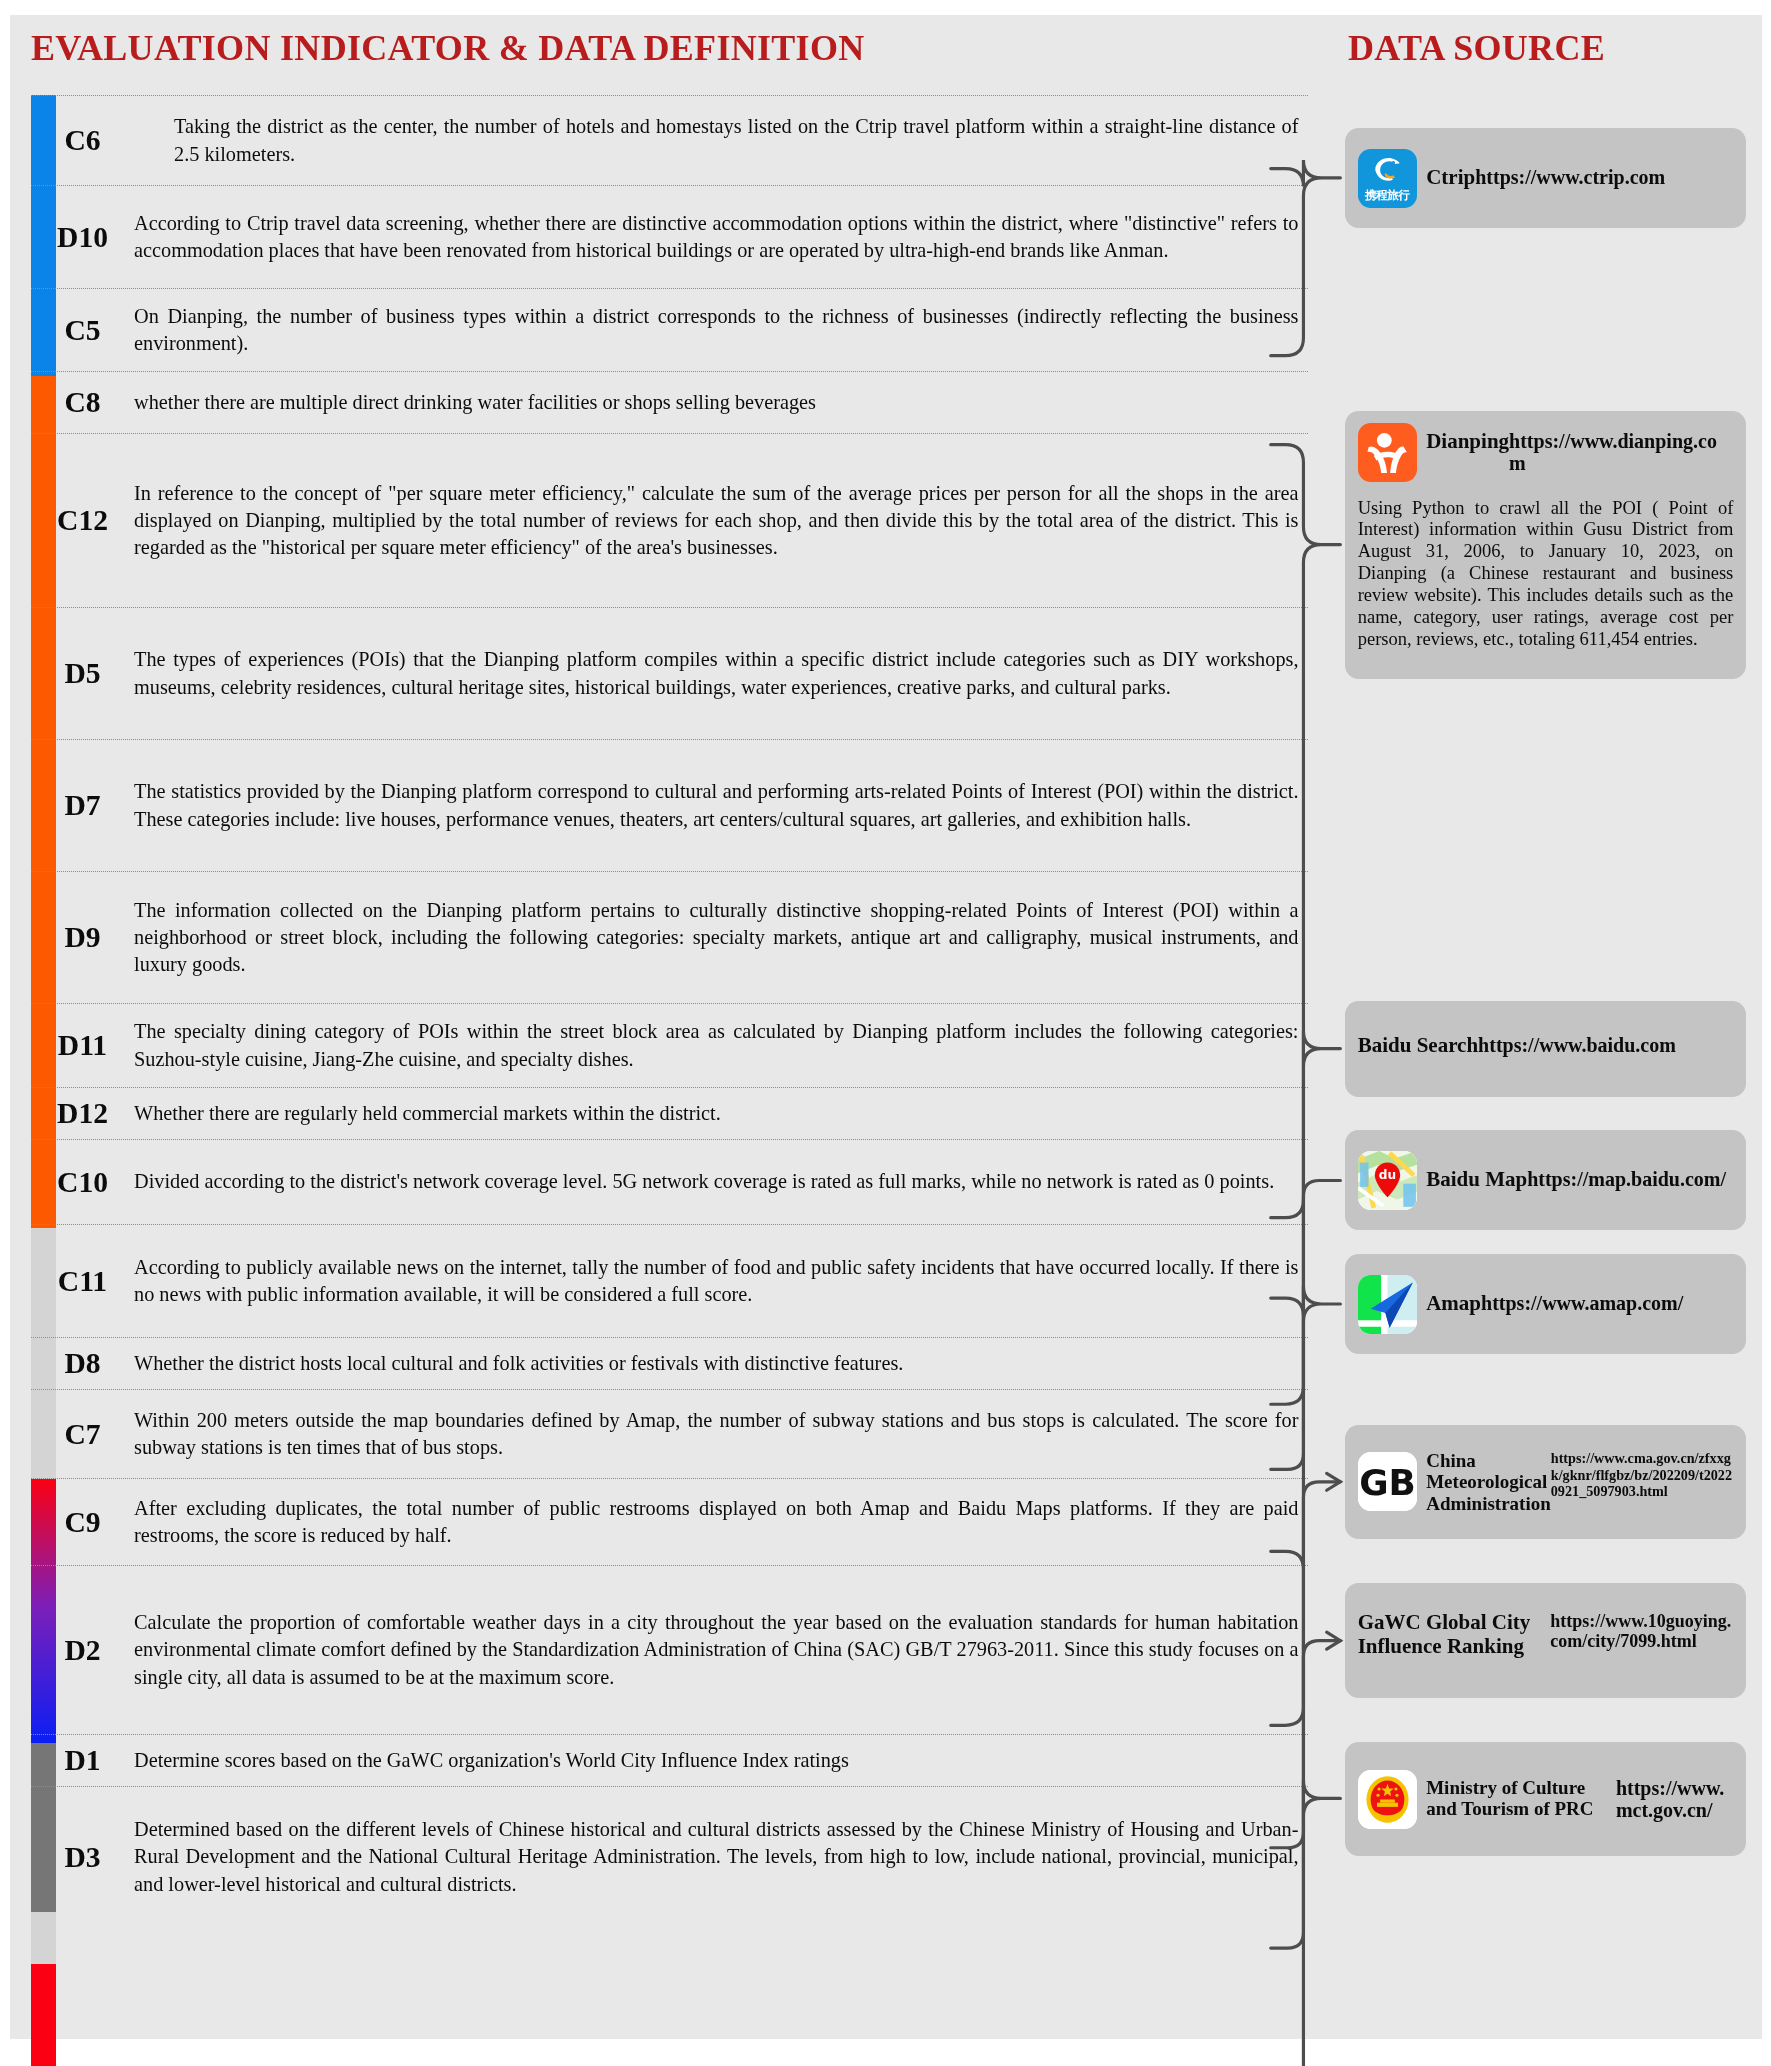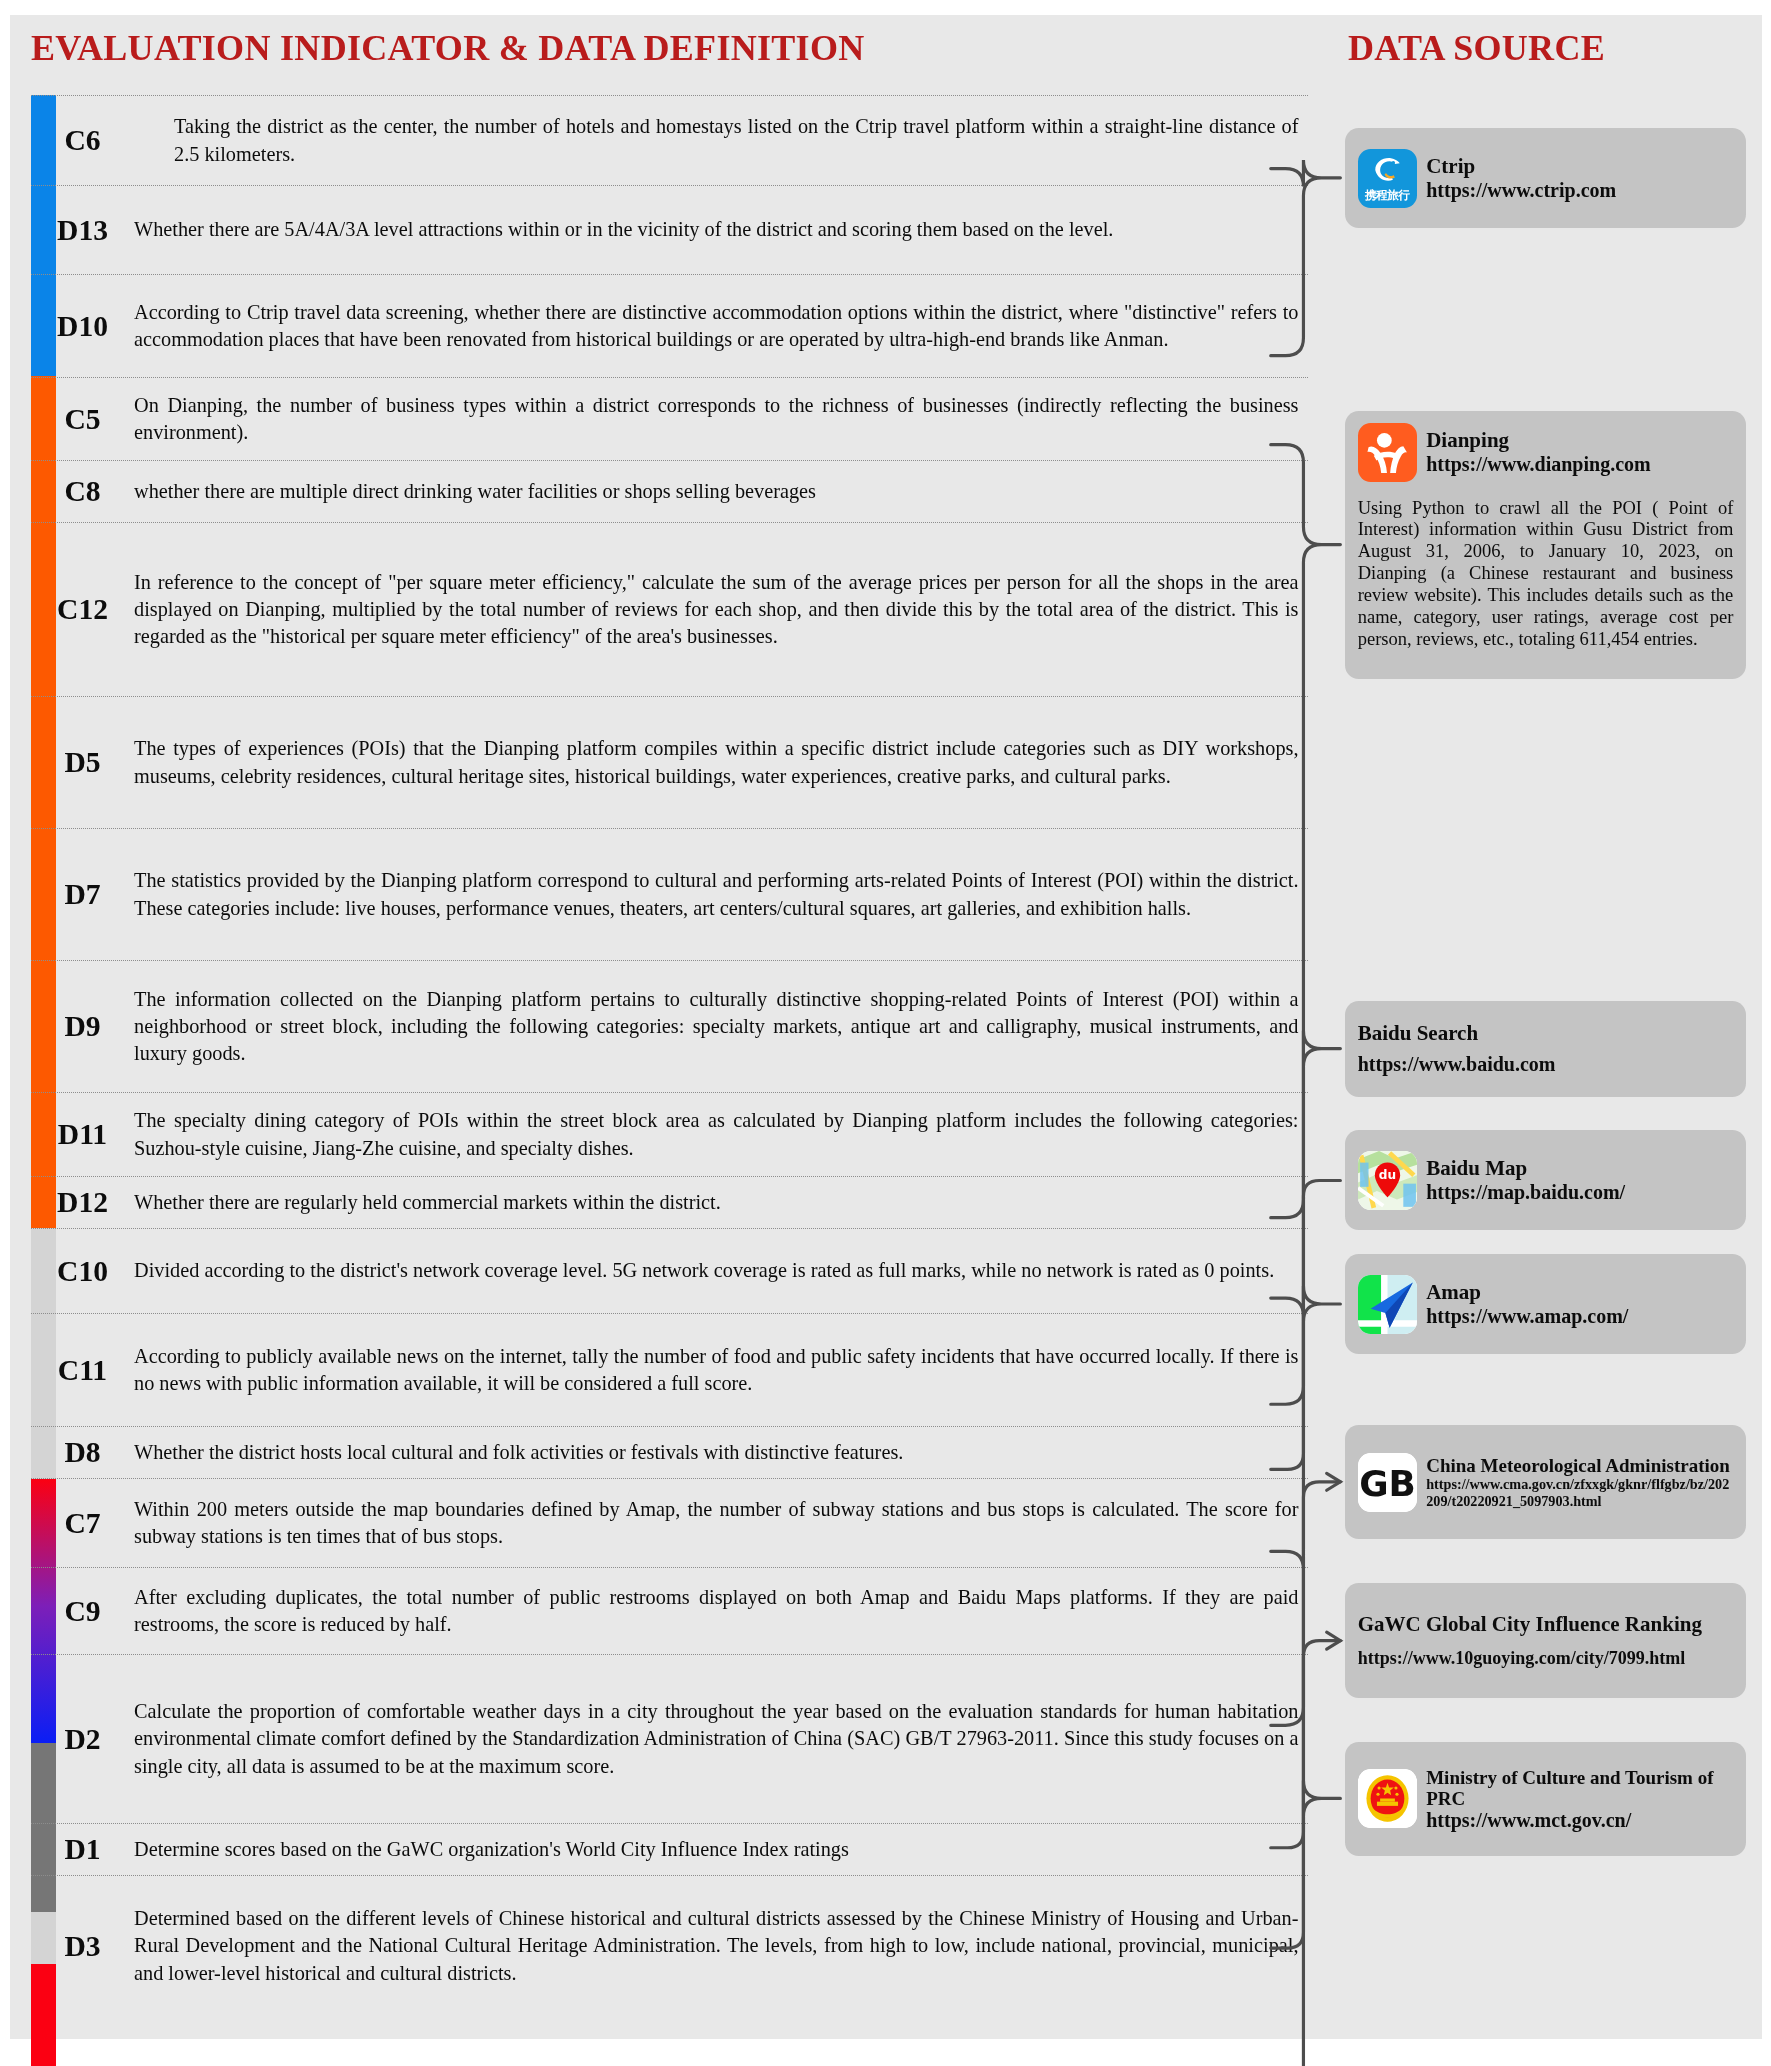--- a/index.html
+++ b/index.html
@@ -91,21 +91,21 @@
   }
   .srcbox.stacked { display: block; }
   .srchead { display: flex; align-items: center; gap: 9.5px; }
   .srcicon {
     flex: 0 0 auto;
     width: 59px; height: 59px;
     border-radius: 12.7px;
     position: relative;
     overflow: hidden;
   }
-  .srctexts { display: flex; flex-direction: column; justify-content: center; }
+  .srctexts { display: flex; justify-content: center; }
   .srcname {
     font-size: 21px; font-weight: bold; color: #0c0c0c;
     line-height: 1.12; white-space: pre-line;
   }
   .srcurl {
     font-size: 20px; font-weight: bold; color: #0c0c0c;
     line-height: 1.12; word-break: break-all;
   }
   .srcname.sm { font-size: 19px; }
   .srcurl.xs { font-size: 14.2px; line-height: 1.16; font-weight: bold; }
@@ -154,24 +154,20 @@
       <div class="spine-seg" style="top: 1384px; height: 264px; background: linear-gradient(rgb(251, 0, 18) 0%, rgb(125, 31, 184) 48%, rgb(10, 30, 245) 100%);"></div>
       <div class="spine-seg" style="top: 1648px; height: 169px; background: rgb(118, 118, 118);"></div>
       <div class="spine-seg" style="top: 1817px; height: 52px; background: rgb(212, 212, 212);"></div>
       <div class="spine-seg" style="top: 1869px; height: 316px; background: rgb(251, 0, 18);"></div>
     </div>
 
   <div class="rows" id="rows">
       <div class="row" style="height: 90px; gap: 40px;">
         <div class="code">C6</div>
         <div class="desc">Taking the district as the center, the number of hotels and homestays listed on the Ctrip travel platform within a straight-line distance of 2.5 kilometers.</div>
-      </div>
-      <div class="row" style="height: 89px;">
-        <div class="code">D13</div>
-        <div class="desc">Whether there are 5A/4A/3A level attractions within or in the vicinity of the district and scoring them based on the level.</div>
       </div>
       <div class="row" style="height: 103px;">
         <div class="code">D10</div>
         <div class="desc">According to Ctrip travel data screening, whether there are distinctive accommodation options within the district, where "distinctive" refers to accommodation places that have been renovated from historical buildings or are operated by ultra-high-end brands like Anman.</div>
       </div>
       <div class="row" style="height: 83px;">
         <div class="code">C5</div>
         <div class="desc">On Dianping, the number of business types within a district corresponds to the richness of businesses (indirectly reflecting the business environment).</div>
       </div>
       <div class="row" style="height: 62px;">

